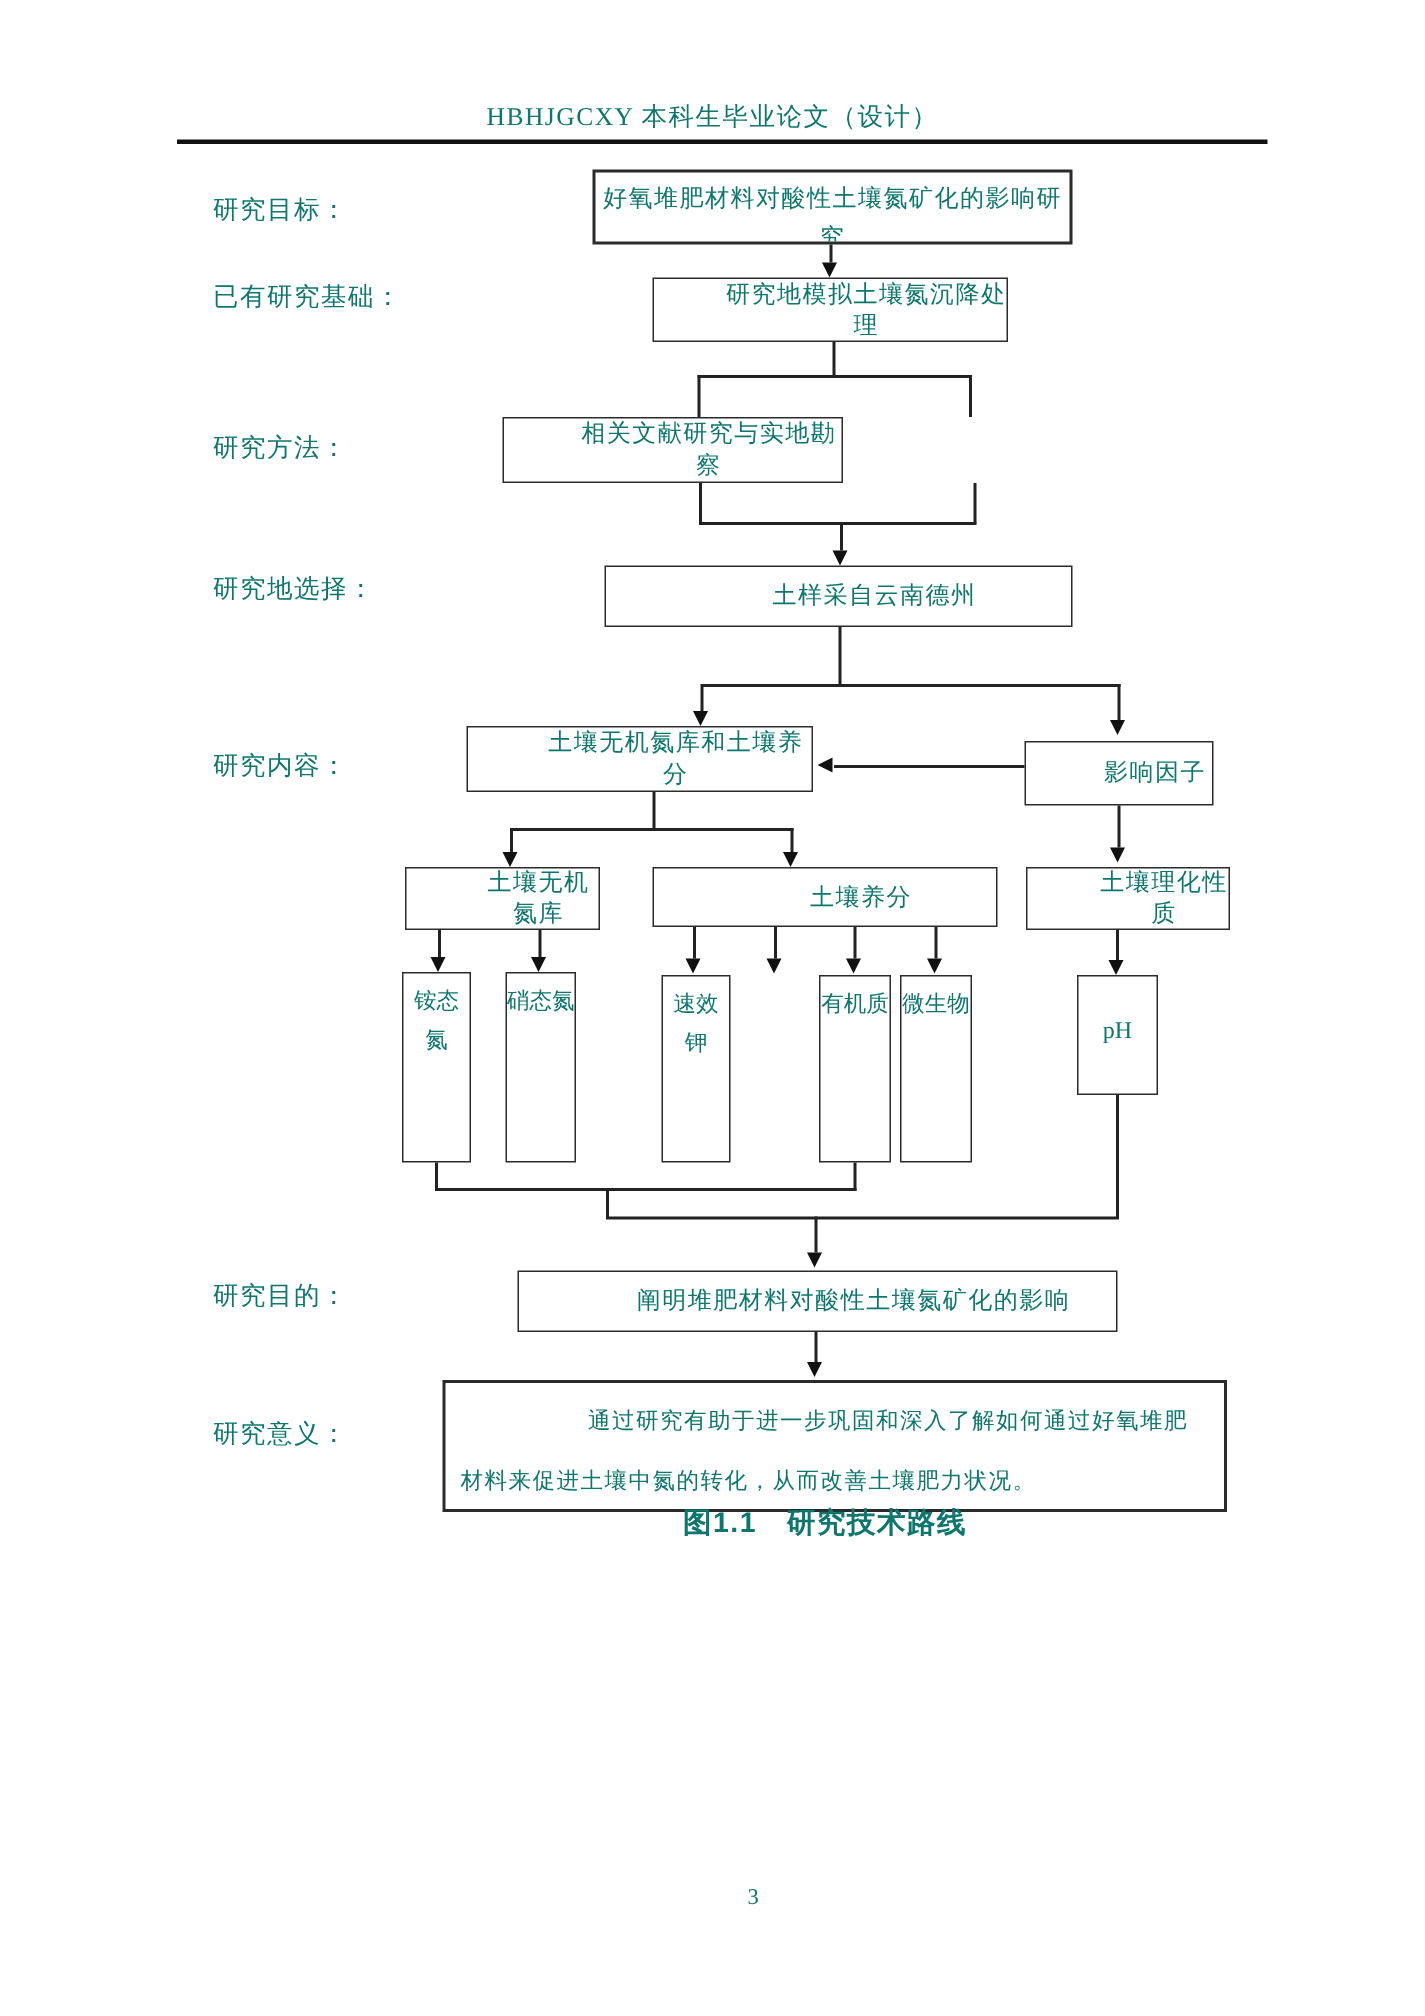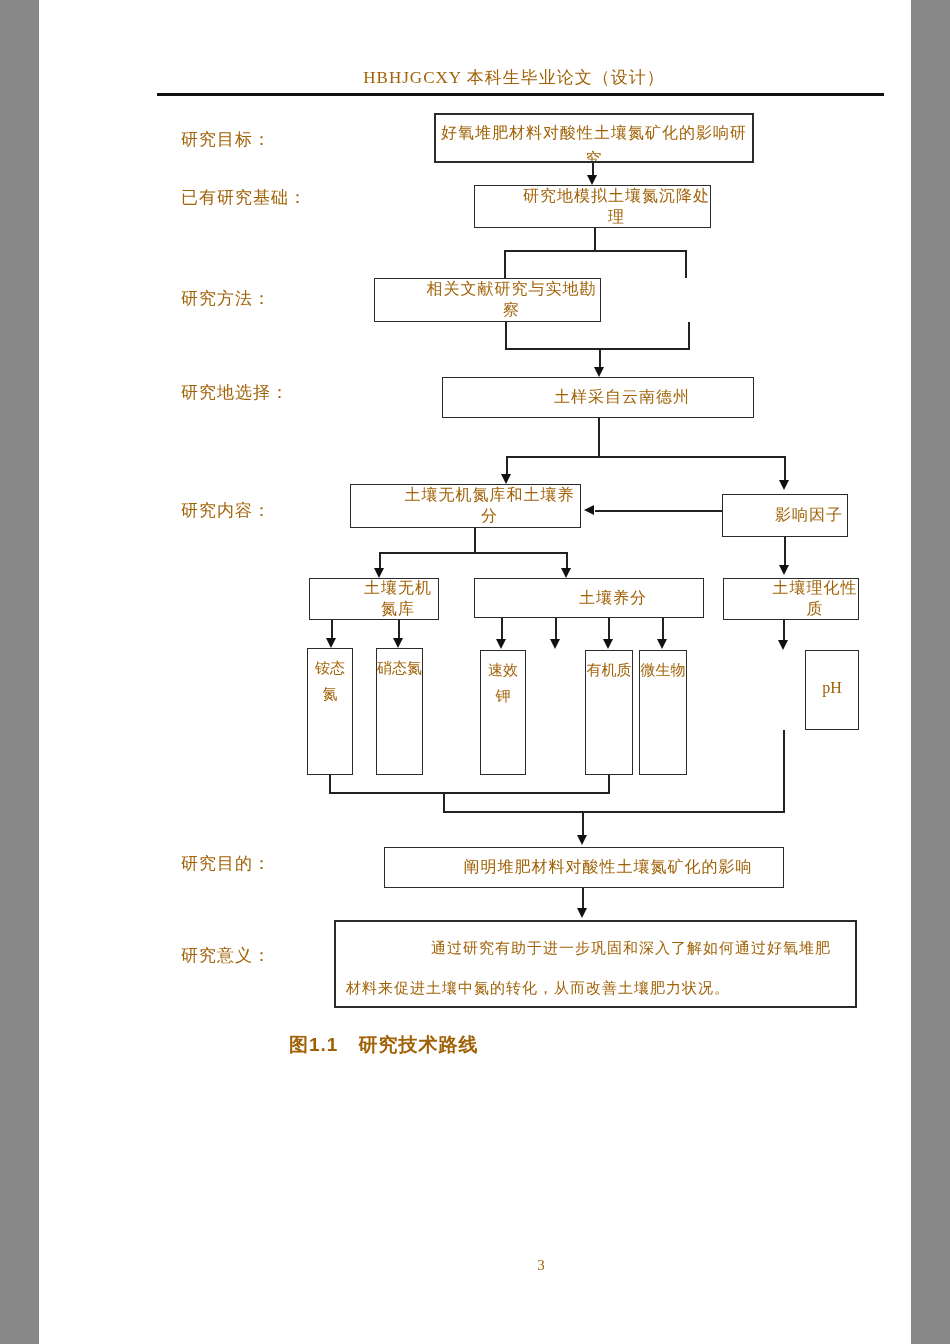--- a/index.html
+++ b/index.html
@@ -1,19 +1,19 @@
 <!DOCTYPE html>
 <html><head>
 <meta charset="utf-8">
 <style>
   html,body{margin:0;padding:0;background:#888;}
   .page{
-    position:relative;width:872px;height:1344px;background:#ffffff;
+    position:relative;width:950px;height:1344px;background:#ffffff;
     margin:0 auto;overflow:hidden;
-    font-family:"Liberation Serif","DejaVu Serif",serif;color:#a16207;
+    font-family:"Liberation Serif","DejaVu Serif",serif;color:#0f766e;
   }
   .hdr{
     position:absolute;left:0;top:66px;width:950px;text-align:center;
     font-size:17px;letter-spacing:1px;
   }
   .rule{position:absolute;left:118px;top:93px;width:727px;height:2.5px;background:#111;}
   .rowlabel{
     position:absolute;left:142px;font-size:17px;letter-spacing:1px;white-space:nowrap;
   }
   .box{
@@ -34,21 +34,21 @@
     position:absolute;width:0;height:0;
     border-top:5.5px solid transparent;border-bottom:5.5px solid transparent;
     border-right:10px solid #111;
   }
   .goalbox{line-height:26px;padding-top:5px;}
   .meaningbox{
     font-size:15px;line-height:40px;padding:6px 10px 18px 10px;
     text-align:left;text-indent:85px;letter-spacing:1px;
   }
   .caption{
-    position:absolute;left:250px;top:1032px;width:600px;
+    position:absolute;left:250px;top:1002px;width:600px;text-align:center;
     font-family:"Liberation Sans","DejaVu Sans",sans-serif;
     font-weight:bold;font-size:19px;letter-spacing:1px;
   }
   .pagenum{position:absolute;left:0px;top:1257px;width:1004px;text-align:center;font-size:15px;}
 </style>
 </head>
 <body>
 
 <div class="page">
 
@@ -76,21 +76,21 @@
 
   <div class="box flex" style="left:270px;top:578px;width:130px;height:42px;">土壤无机氮库</div>
   <div class="box flex" style="left:435px;top:578px;width:230px;height:40px;">土壤养分</div>
   <div class="box flex" style="left:684px;top:578px;width:136px;height:42px;">土壤理化性质</div>
 
   <div class="box vbox" style="left:268px;top:648px;width:46px;height:127px;">铵态氮</div>
   <div class="box vbox" style="left:337px;top:648px;width:47px;height:127px;">硝态氮</div>
   <div class="box vbox" style="left:441px;top:650px;width:46px;height:125px;">速效钾</div>
   <div class="box vbox" style="left:546px;top:650px;width:48px;height:125px;">有机质</div>
   <div class="box vbox" style="left:600px;top:650px;width:48px;height:125px;">微生物</div>
-  <div class="box" style="left:718px;top:650px;width:54px;height:80px;padding-top:28px;letter-spacing:0;margin-left:48px;">pH</div>
+  <div class="box" style="left:718px;top:650px;width:54px;height:80px;padding-top:28px;letter-spacing:0;">pH</div>
 
   <div class="box flex" style="left:345px;top:847px;width:400px;height:41px;">阐明堆肥材料对酸性土壤氮矿化的影响</div>
 
   <div class="box thick meaningbox" style="left:295px;top:920px;width:523px;height:88px;">通过研究有助于进一步巩固和深入了解如何通过好氧堆肥材料来促进土壤中氮的转化，从而改善土壤肥力状况。</div>
 
   <div class="vl" style="left:553px;top:163px;height:12px;"></div>
   <div class="ah-down" style="left:548px;top:175px;"></div>
 
   <div class="vl" style="left:555px;top:228px;height:22px;"></div>
   <div class="hl" style="left:465px;top:250px;width:183px;"></div>

